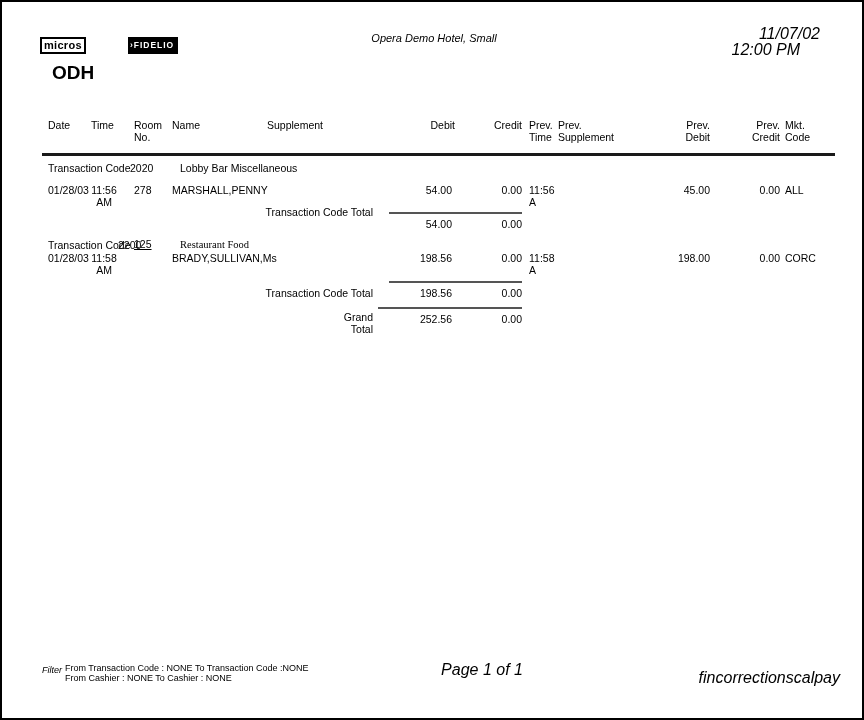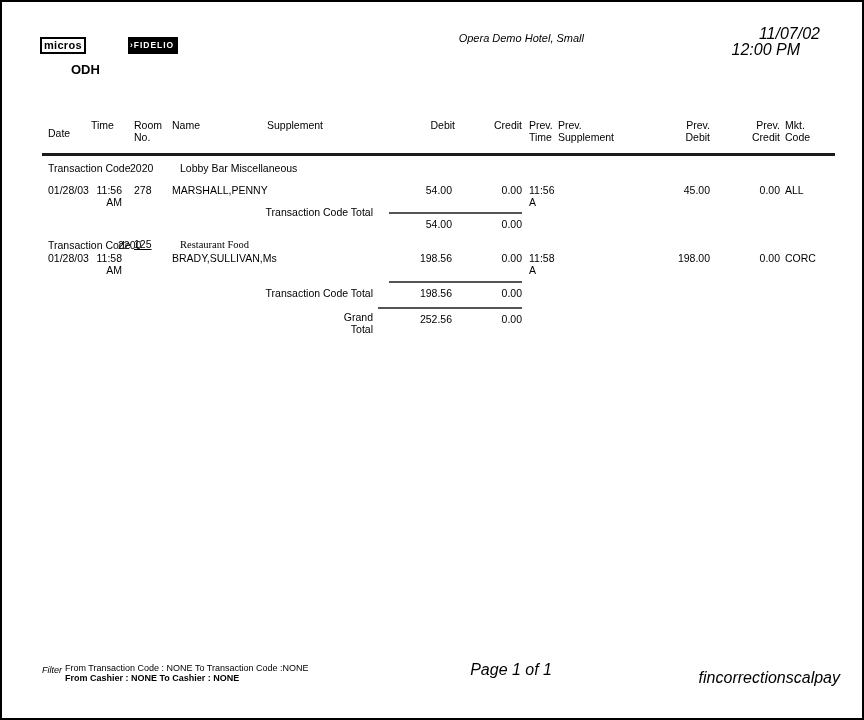--- a/index.html
+++ b/index.html
@@ -8,21 +8,21 @@
     border:2px solid #000;background:#fff;overflow:hidden;
     font-family:"Liberation Sans",sans-serif;color:#000;
   }
   .abs{position:absolute;}
   .t{font-size:10.5px;line-height:12px;}
   .sm{font-size:9px;line-height:10px;}
   .md{font-size:16px;line-height:12px;}
   .ttl{font-size:11px;line-height:13px;}
   .pre{white-space:pre-line;}
   .r{text-align:right;}
-  .c{text-align:right;}
+  .c{text-align:center;}
   .it{font-style:italic;}
   .b{font-weight:bold;}
   .hline{position:absolute;background:#555;height:2px;}
   .rule{position:absolute;background:#1a1a1a;height:3px;}
   .logo{display:flex;align-items:stretch;}
   .logo-micros{
     display:inline-block;border:2px solid #000;background:#fff;color:#000;
     font-weight:bold;font-size:11px;line-height:13px;padding:0 2px;letter-spacing:0.3px;
   }
   .logo-fidelio{
@@ -32,28 +32,28 @@
 </style>
 </head>
 <body>
 
 <div class="page">
 
   <div class="abs logo" style="left:38px;top:35px;gap:42px;">
     <span class="logo-micros">micros</span>
       <span class="logo-fidelio">›FIDELIO</span>
   </div>
-  <div class="abs b" style="left:69px;top:60px;font-size:13px;">ODH</div>
+  <div class="abs b" style="left:50px;top:60px;font-size:19px;">ODH</div>
 
   <div class="abs ttl it c" style="left:282px;top:30px;width:300px;">Opera Demo Hotel, Small</div>
 
   <div class="abs md it r" style="left:718px;top:26px;width:100px;">11/07/02</div>
   <div class="abs md it r" style="left:698px;top:42px;width:100px;">12:00 PM</div>
 
-  <div class="abs t" style="left:46px;top:117px;margin-top:8px;">Date</div>
+  <div class="abs t" style="left:46px;top:117px;">Date</div>
   <div class="abs t" style="left:89px;top:117px;">Time</div>
   <div class="abs t pre" style="left:132px;top:117px;">Room
 No.</div>
   <div class="abs t" style="left:170px;top:117px;">Name</div>
   <div class="abs t" style="left:265px;top:117px;">Supplement</div>
   <div class="abs t r" style="left:398px;top:117px;width:55px;">Debit</div>
   <div class="abs t r" style="left:463px;top:117px;width:57px;">Credit</div>
   <div class="abs t pre" style="left:527px;top:117px;">Prev.
 Time</div>
   <div class="abs t pre" style="left:556px;top:117px;">Prev.
@@ -120,17 +120,17 @@
   </div>
 
   <div class="hline" style="left:376px;top:305px;width:144px;"></div>
   <div class="abs t pre r" style="left:280px;top:309px;width:91px;">Grand
 Total</div>
   <div class="abs t r" style="left:370px;top:311px;width:80px;">252.56</div>
   <div class="abs t r" style="left:460px;top:311px;width:60px;">0.00</div>
 
   <div class="abs sm it" style="left:40px;top:663px;">Filter</div>
   <div class="abs sm" style="left:63px;top:661px;">From Transaction Code : NONE To Transaction Code :NONE</div>
-  <div class="abs sm" style="left:63px;top:671px;font-weight:bold;">From Cashier : NONE To Cashier : NONE</div>
+  <div class="abs sm" style="left:63px;top:671px;">From Cashier : NONE To Cashier : NONE</div>
   <div class="abs md it c" style="left:410px;top:662px;width:140px;">Page 1 of 1</div>
   <div class="abs md it r" style="left:690px;top:670px;width:148px;">fincorrectionscalpay</div>
 
 </div>
 
 </body></html>

